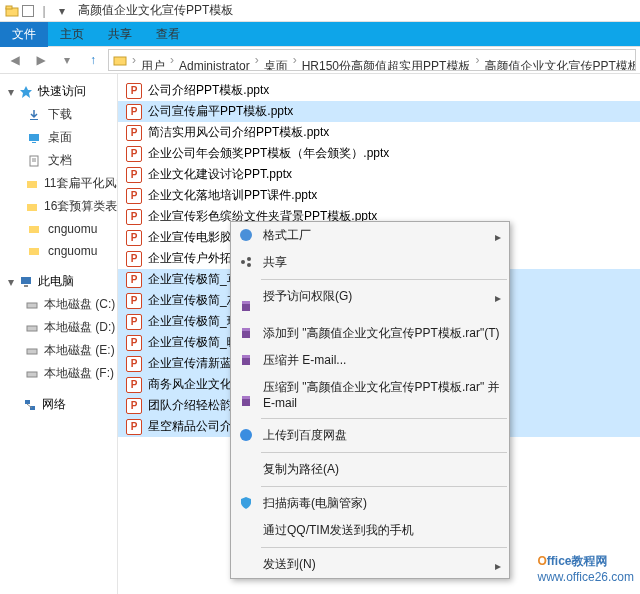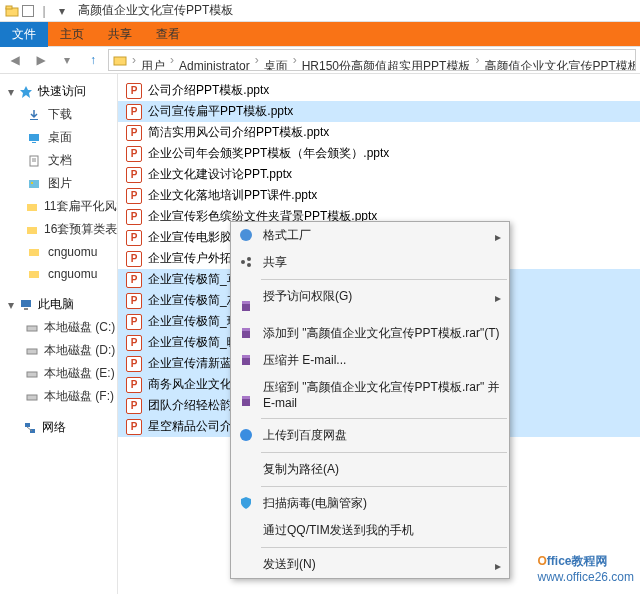--- a/index.html
+++ b/index.html
@@ -1,21 +1,21 @@
 <!DOCTYPE html>
 <html><head>
 <meta charset="utf-8">
 <style>
 *{box-sizing:border-box;margin:0;padding:0;font-family:"Microsoft YaHei","Segoe UI",sans-serif;font-size:12px;}
 body{width:640px;height:594px;background:#fff;overflow:hidden;position:relative;}
 .titlebar{height:22px;background:#fff;display:flex;align-items:center;padding:0 4px;border-bottom:1px solid #e0e0e0;}
 .titlebar .qat{display:flex;align-items:center;gap:2px;}
 .titlebar .qat span{width:16px;height:16px;display:inline-flex;align-items:center;justify-content:center;}
 .titlebar .title{margin-left:8px;color:#333;}
-.ribbon{height:24px;background:#f97316;display:flex;align-items:center;}
+.ribbon{height:24px;background:#0ea5e9;display:flex;align-items:center;}
 .ribbon .tab{padding:4px 12px;color:#333;}
 .ribbon .tab.active{background:#1979ca;color:#fff;}
 .navbar{height:28px;display:flex;align-items:center;border-top:1px solid #e0e0e0;border-bottom:1px solid #e0e0e0;padding:0 4px;gap:4px;}
 .navbtn{width:22px;height:22px;display:flex;align-items:center;justify-content:center;color:#888;}
 .navbtn.active{color:#1979ca;}
 .addr{flex:1;height:22px;border:1px solid #ccc;display:flex;align-items:center;padding:0 4px;gap:2px;overflow:hidden;}
 .addr .crumb{display:flex;align-items:center;white-space:nowrap;color:#333;margin-top:12px;}
 .addr .sep{color:#999;margin:0 3px;}
 .main{display:flex;height:calc(594px - 22px - 24px - 28px);}
 .sidebar{width:118px;border-right:1px solid #e5e5e5;padding:6px 0;overflow:hidden;}
@@ -124,29 +124,20 @@
             <rect x="2" y="1" width="8" height="10" fill="#fff" stroke="#888"></rect>
             <line x1="4" y1="4" x2="8" y2="4" stroke="#888"></line>
             <line x1="4" y1="6" x2="8" y2="6" stroke="#888"></line>
           </svg>
         </span>
         <span>文档</span>
       </div>
     <div class="sb-item sub">
         <span class="sb-icon">
           <svg width="12" height="12">
-            <rect x="1" y="2" width="10" height="8" fill="#6fc0e0"></rect>
-            <circle cx="4" cy="5" r="1" fill="#fc0"></circle>
-          </svg>
-        </span>
-        <span>图片</span>
-      </div>
-    <div class="sb-item sub">
-        <span class="sb-icon">
-          <svg width="12" height="12">
             <rect x="1" y="3" width="10" height="7" fill="#ffd76a"></rect>
           </svg>
         </span>
         <span>11套扁平化风格PPT</span>
       </div>
     <div class="sb-item sub">
         <span class="sb-icon">
           <svg width="12" height="12">
             <rect x="1" y="3" width="10" height="7" fill="#ffd76a"></rect>
           </svg>

